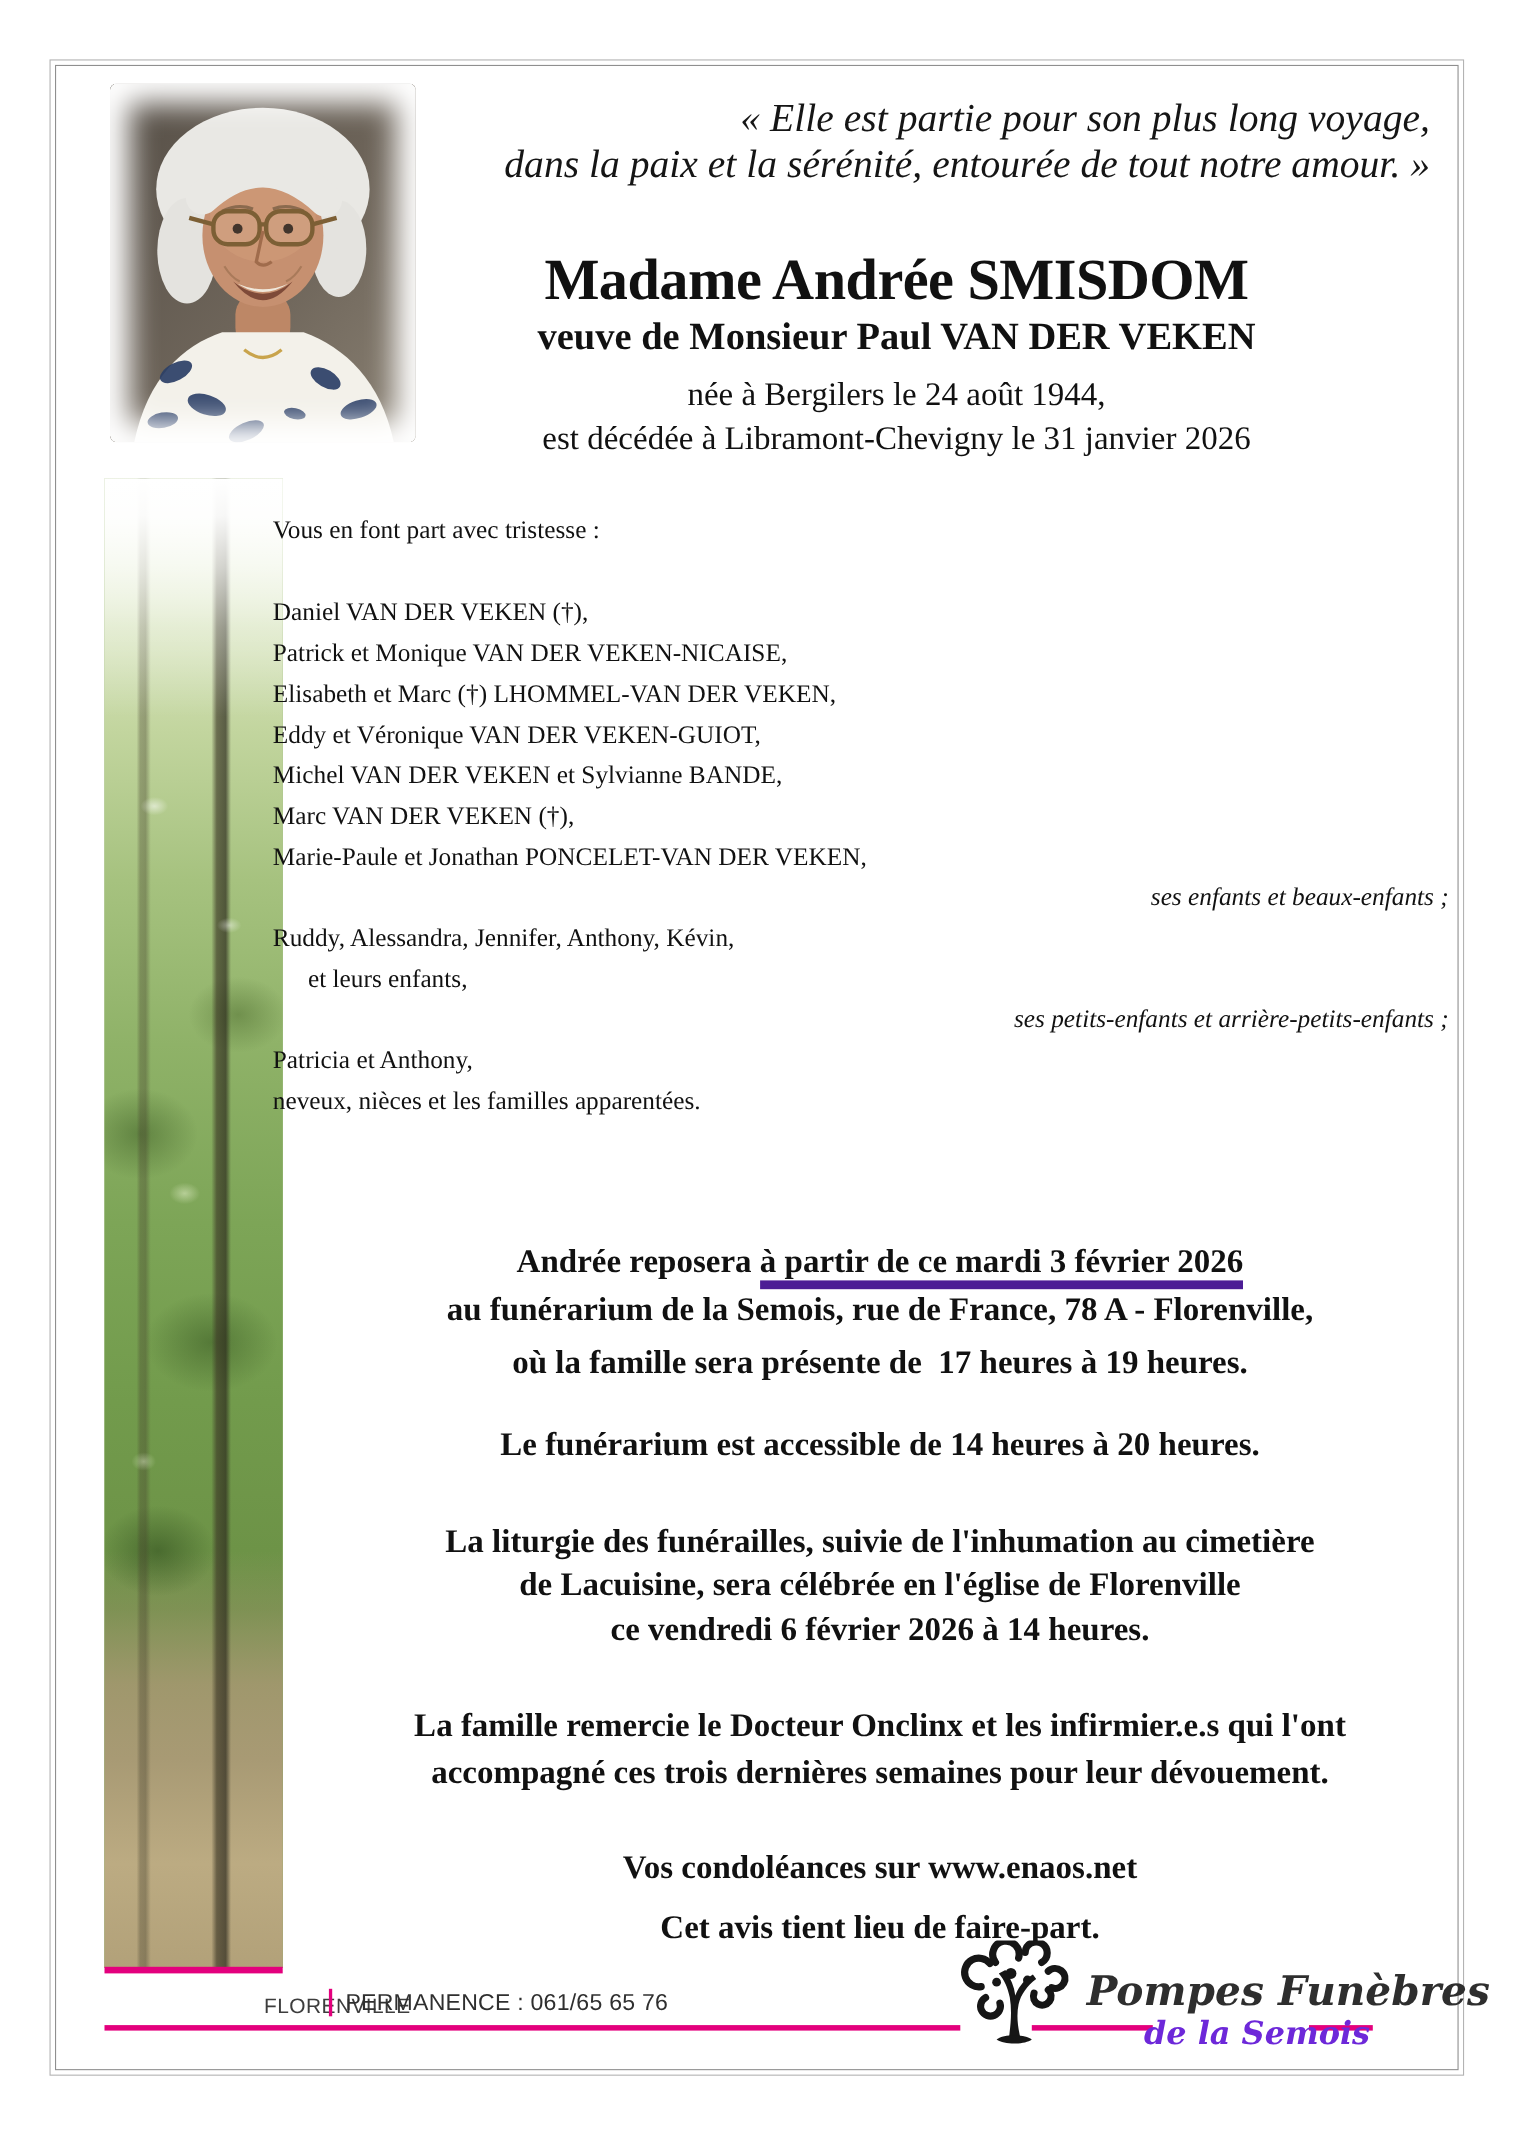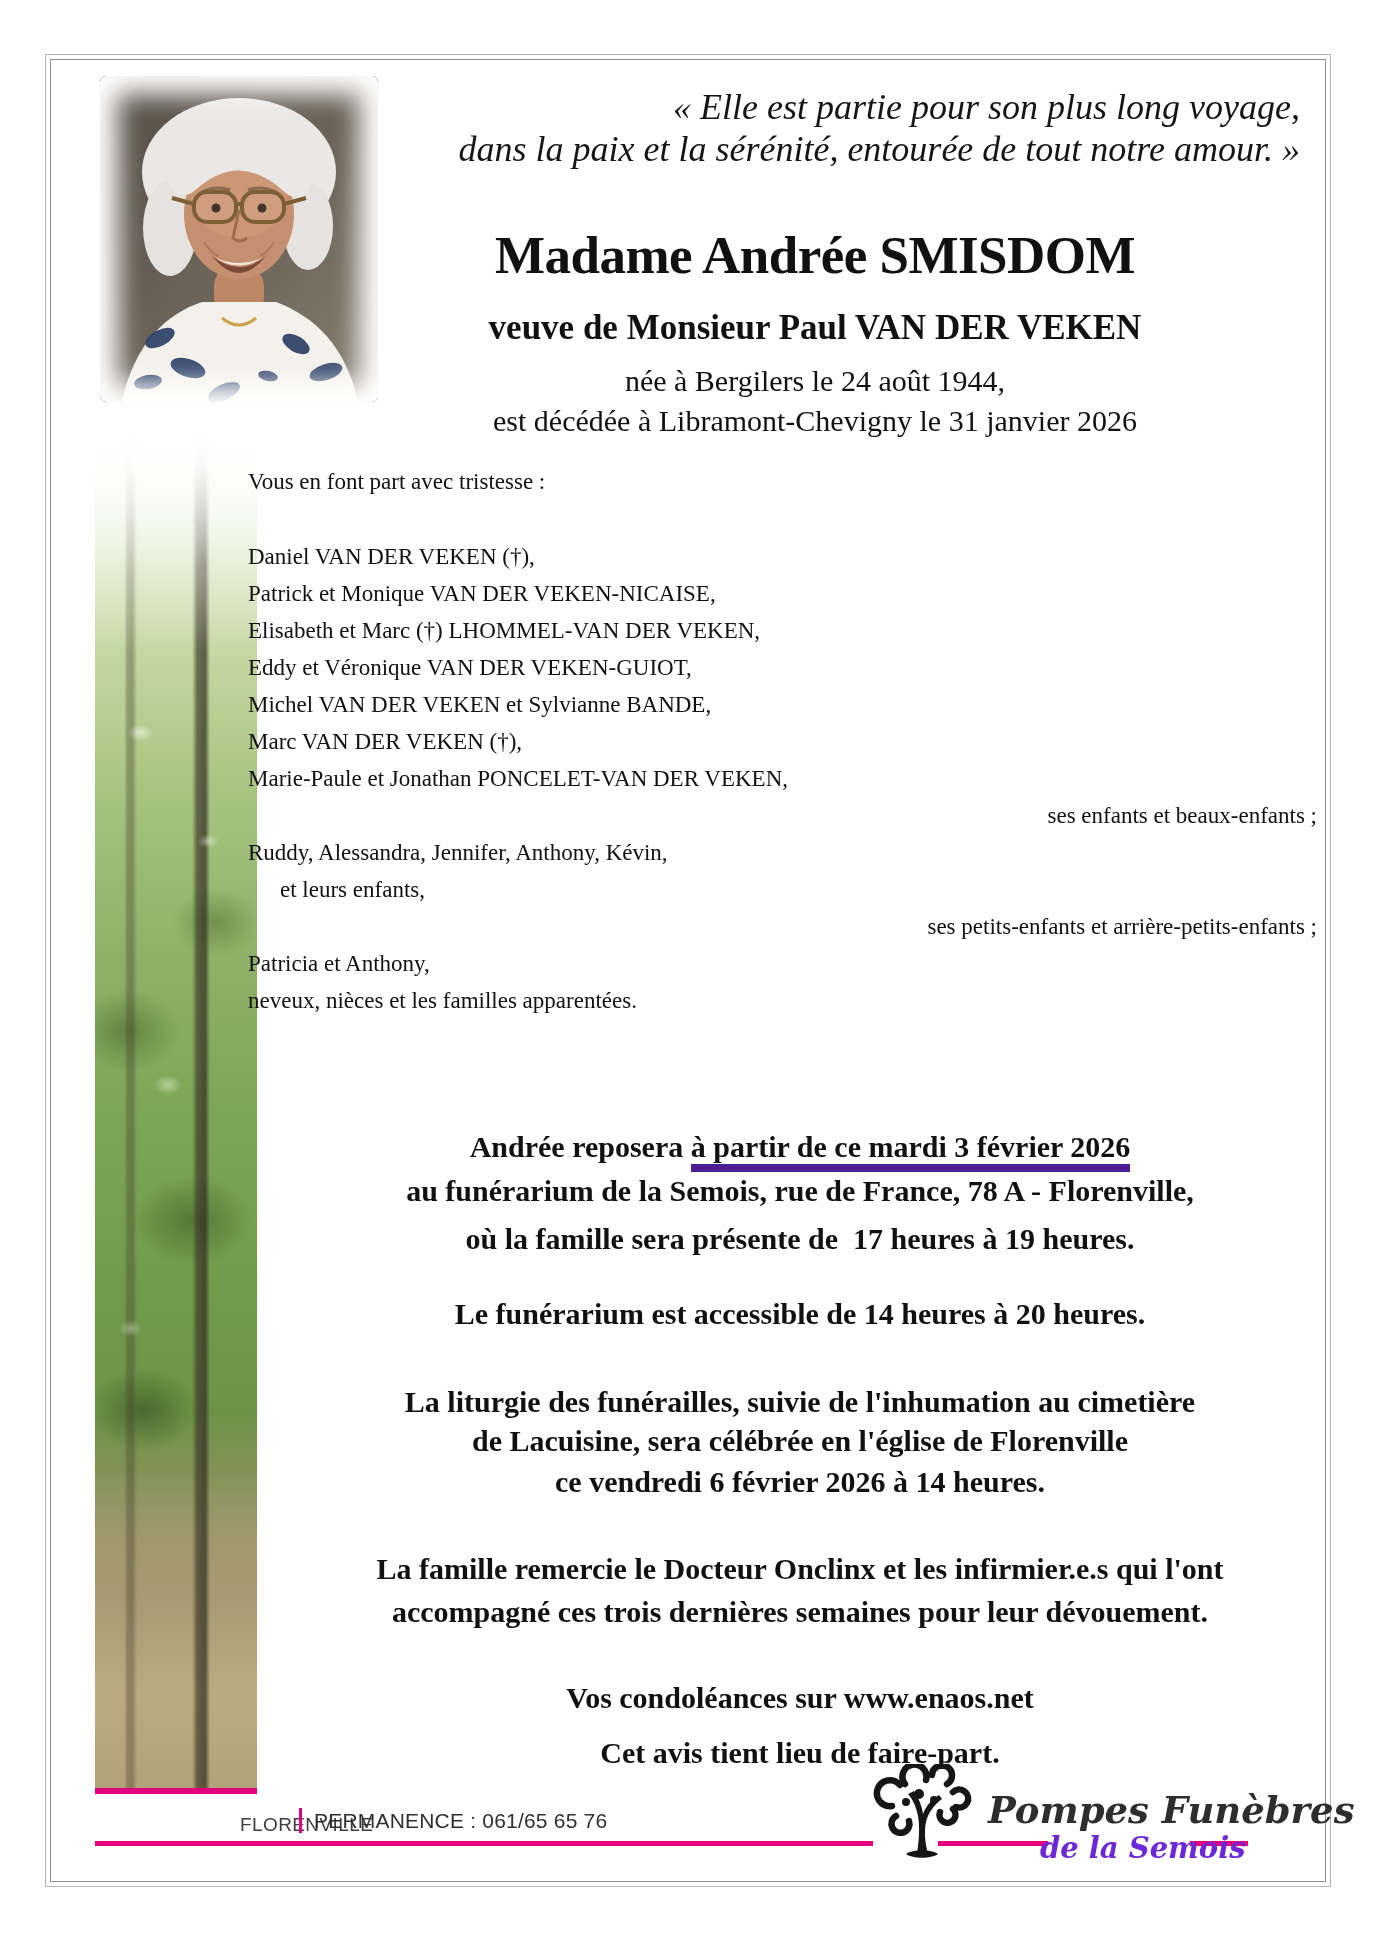--- a/index.html
+++ b/index.html
@@ -62,29 +62,29 @@
 
   
   .quote {
     position:absolute; top:86px; right:77px; text-align:right;
     font-style:italic; font-size:36px; line-height:42px; color:#151515;
   }
 
   
   .header { position:absolute; left:300px; top:226px; width:1030px; text-align:center; }
   .title   { font-size:53px; font-weight:bold; line-height:58px; letter-spacing:-0.5px; }
-  .subtitle{ font-size:35px; font-weight:bold; line-height:42px; margin-top:23px; }
+  .subtitle{ font-size:35px; font-weight:bold; line-height:42px; margin-top:1px; }
   .birth   { font-size:30px; line-height:40px; margin-top:12px; }
   .death   { font-size:30px; line-height:40px; }
 
   
   .people { position:absolute; left:248px; top:463px; width:1069px; font-size:23px; line-height:37px; }
   .people .fl   { height:37px; white-space:nowrap; }
   .people .sp   { height:38px; }
-  .people .role { height:37px; text-align:right; }
+  .people .role { height:37px; text-align:right; font-style:italic; }
   .people .indent { padding-left:32px; }
 
   
   .cline {
     position:absolute; left:280px; width:1040px; text-align:center;
     font-weight:bold; font-size:30px; line-height:40px; white-space:pre-wrap;
   }
   .u { border-bottom:8px solid #4c1d95; padding-bottom:1px; }
   .c-repose1 { top:1127px; } .c-repose2 { top:1171px; } .c-repose3 { top:1219px; }
   .c-access  { top:1294px; }

